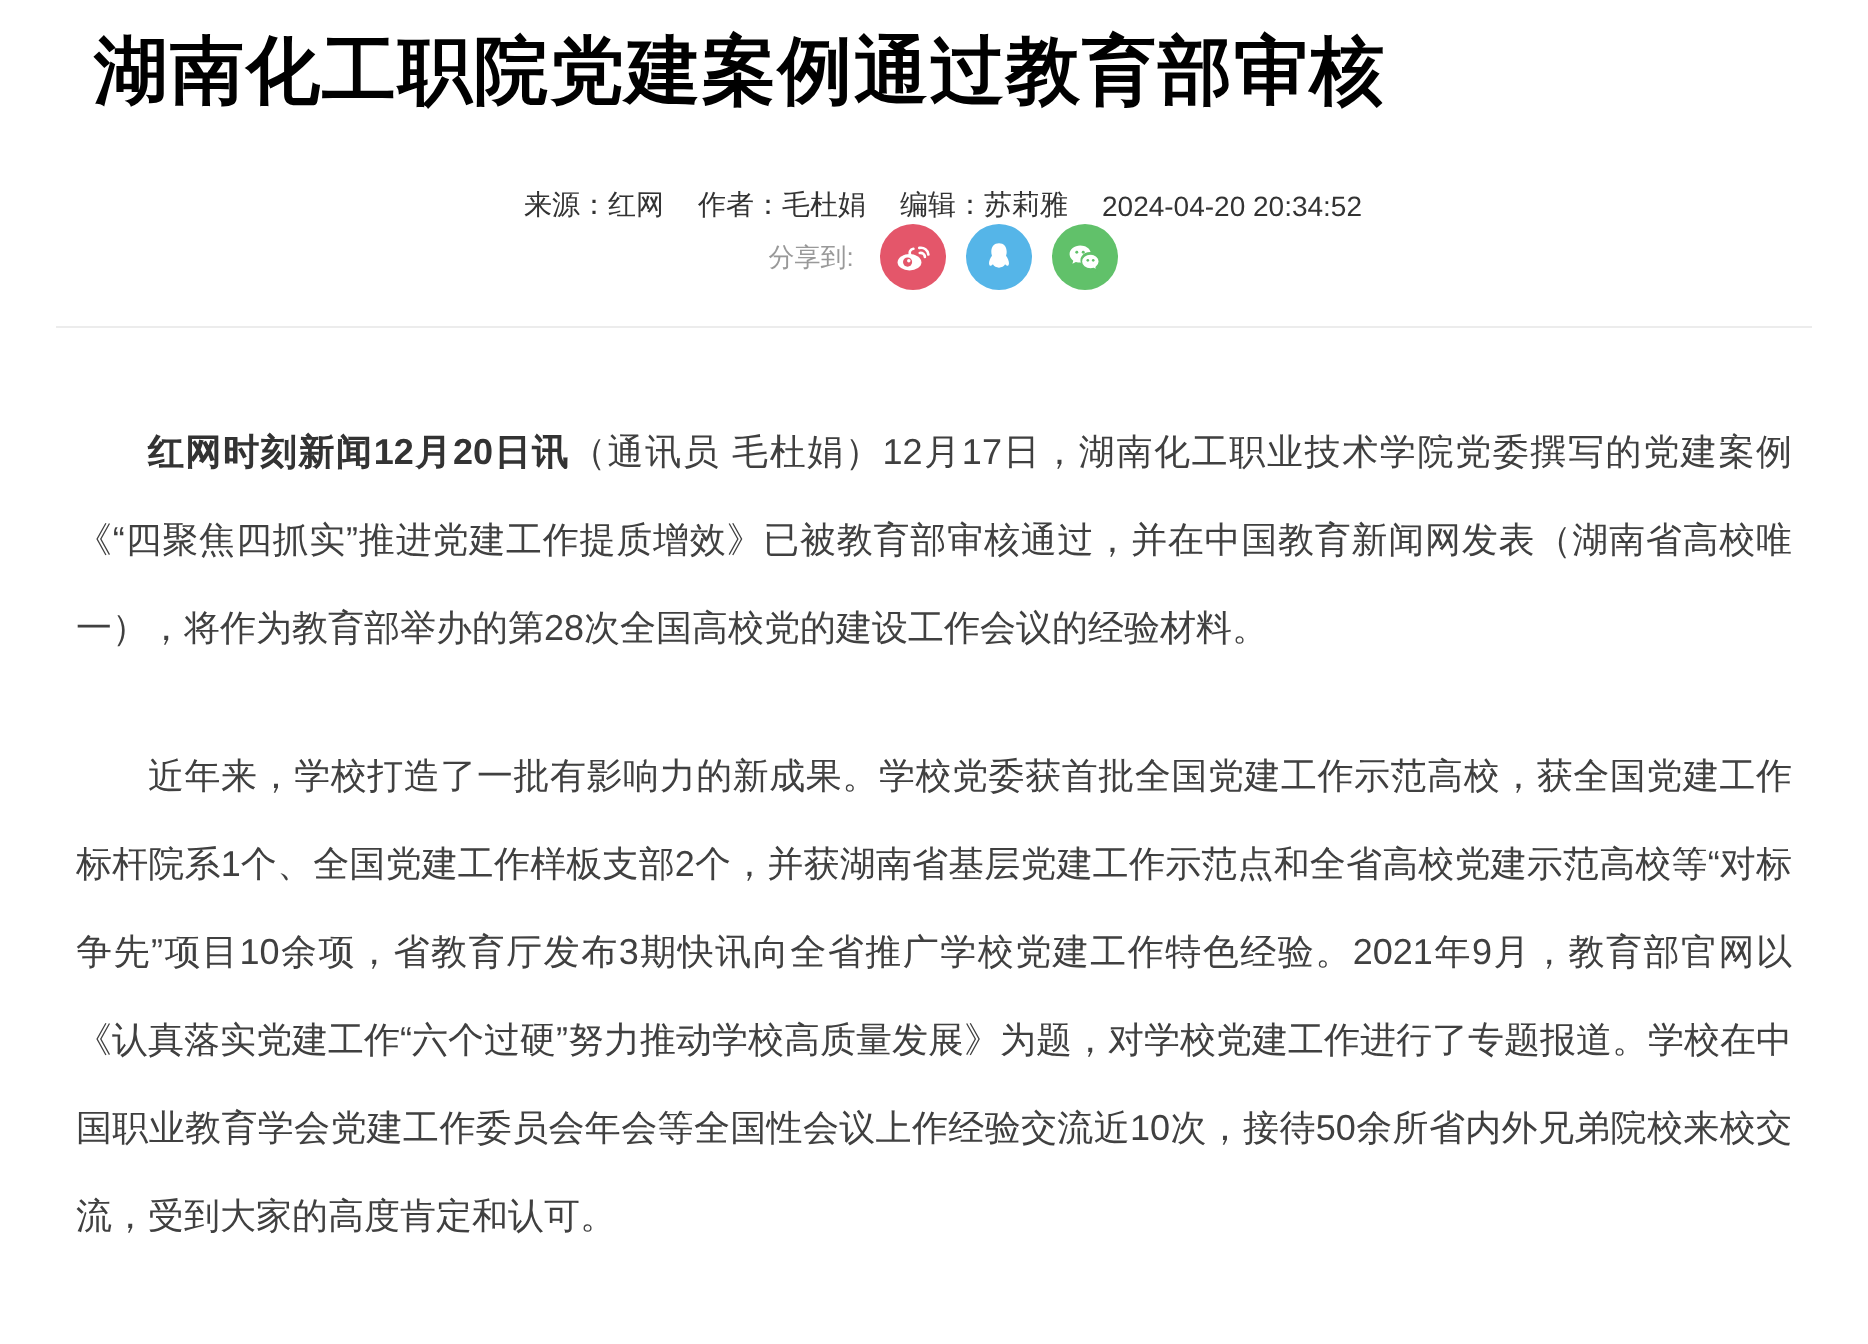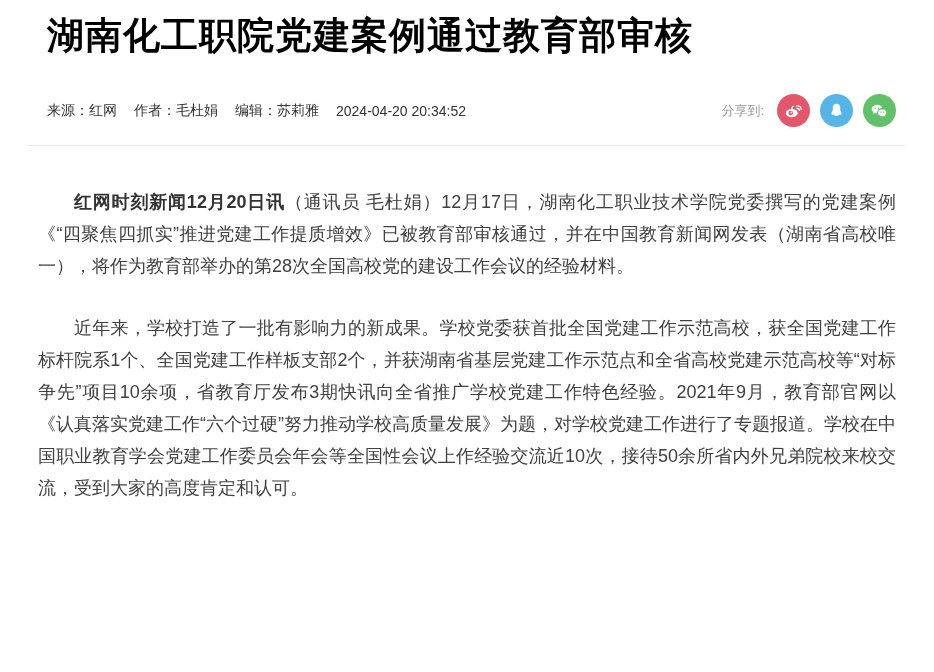--- a/index.html
+++ b/index.html
@@ -22,20 +22,21 @@
     line-height: 44px;
     font-weight: 700;
     color: #000000;
     letter-spacing: 1px;
   }
   .meta-row {
     margin: 36px 0 0 9px;
     display: flex;
     align-items: center;
     justify-content: space-between;
+    flex-direction: column;
   }
   .meta {
     display: flex;
     align-items: center;
     gap: 17px;
     font-size: 14px;
     color: #333333;
   }
   .share {
     display: flex;
@@ -60,21 +61,21 @@
   }
   .share-btn svg { display: block; }
   .divider {
     border: none;
     border-top: 1px solid #ececec;
     margin: 18px -10px 0 -10px;
   }
   .article-body {
     margin-top: 40px;
     font-size: 18px;
-    line-height: 32px;
+    line-height: 44px;
     color: #404040;
     text-align: justify;
   }
   .article-body p {
     text-indent: 2em;
     margin: 0 0 30px 0;
   }
   .article-body .lead { font-weight: 700; color: #333333; }
 </style>
 </head>

